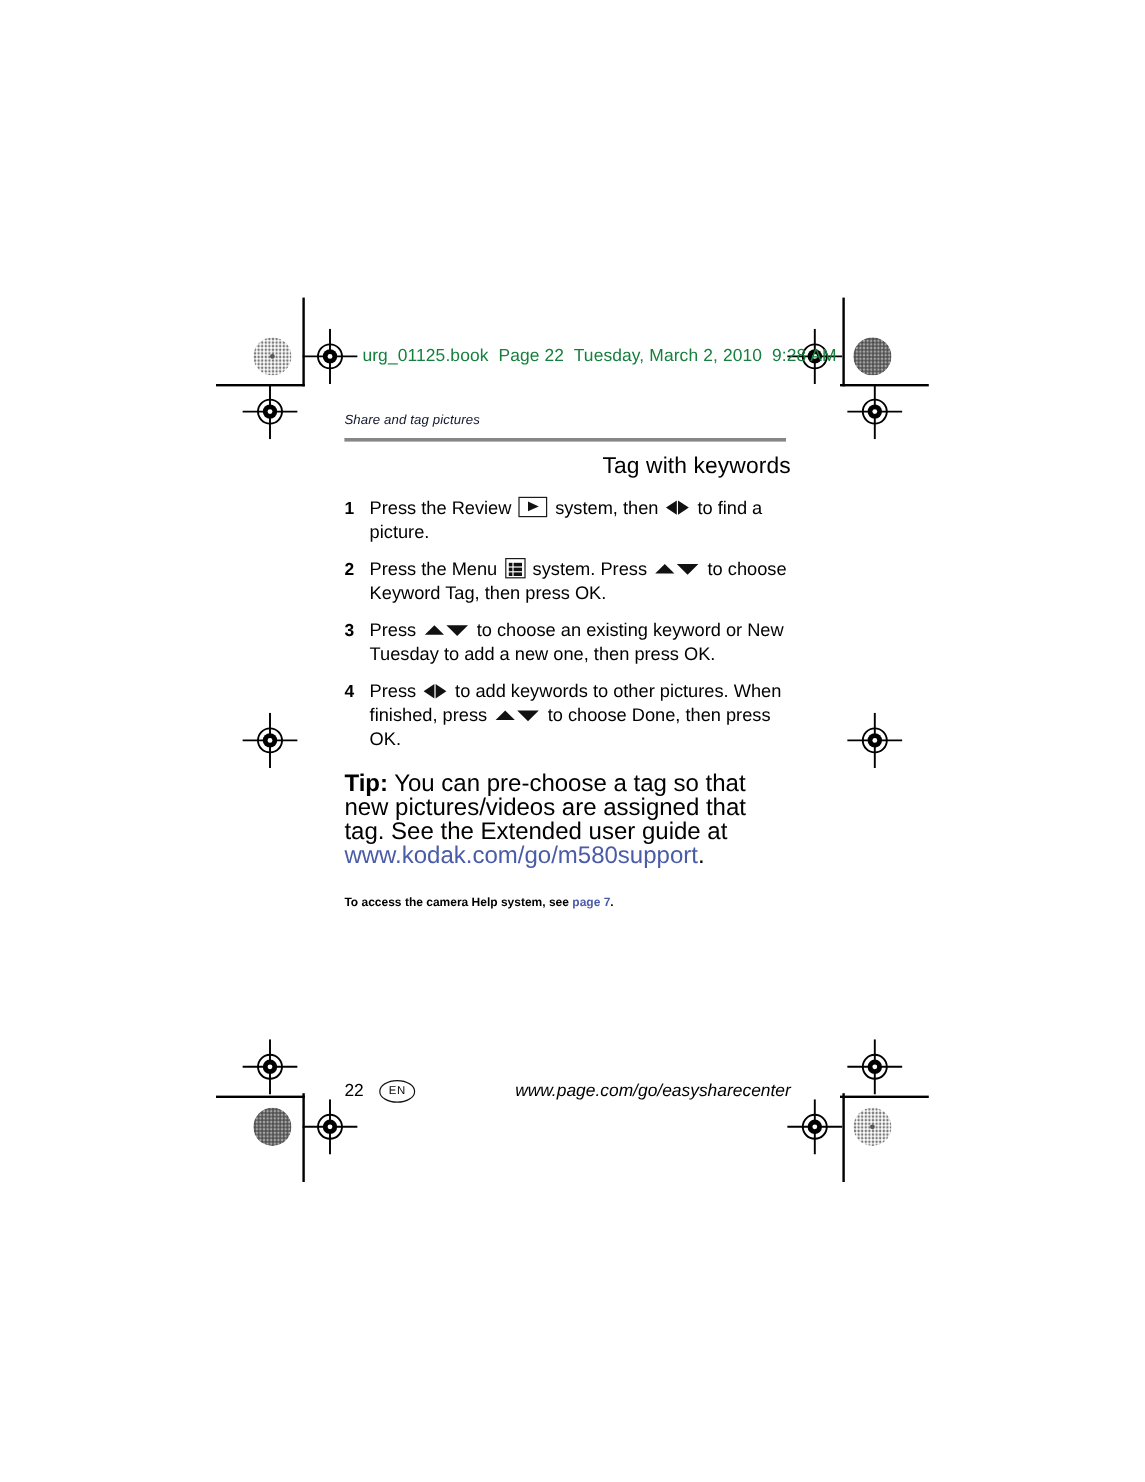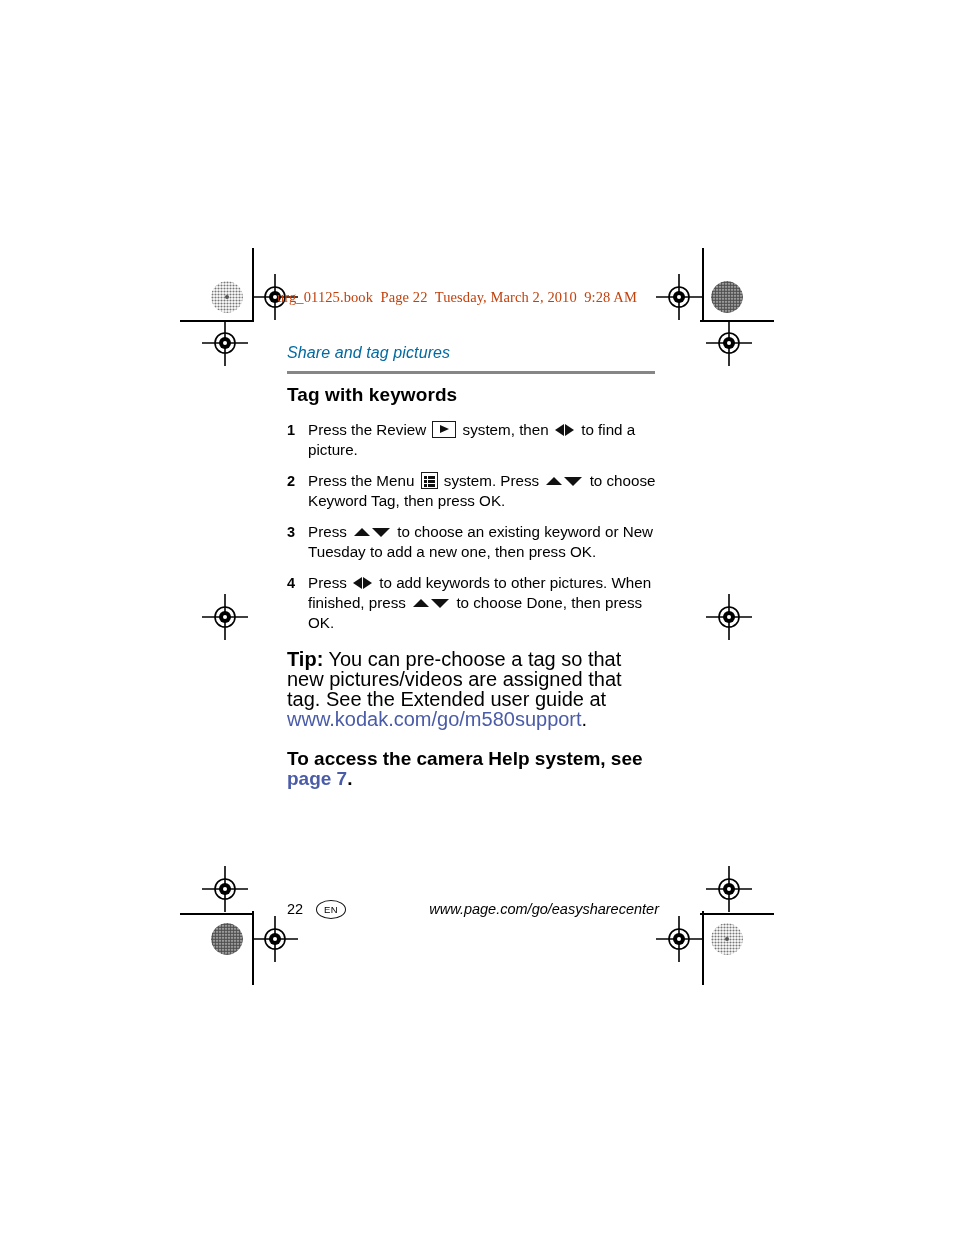--- a/index.html
+++ b/index.html
@@ -38,55 +38,56 @@
     width: 32px;
     height: 32px;
     border-radius: 50%;
     overflow: hidden;
   }
   .dot svg { display: block; }
 
   
   .filebar {
     position: absolute;
-    left: 277px;
+    left: 302px;
     top: 289px;
-    font-family: Liberation Serif, serif;
+    font-family: Liberation Sans, sans-serif;
     font-size: 14.5px;
-    color: #c2410c;
+    color: #15803d;
     white-space: pre;
     letter-spacing: 0.1px;
   }
 
   
   .content {
     position: absolute;
     left: 287px;
     top: 344px;
     width: 372px;
   }
   .running-head {
     font-style: italic;
-    font-size: 16px;
-    color: #0369a1;
+    font-size: 11px;
+    color: #0f172a;
     margin: 0 0 9px 0;
     letter-spacing: 0.1px;
   }
   .rule {
     height: 3px;
     background: #868686;
     width: 368px;
     margin: 0 0 10px 0;
   }
   h1.section-title {
     font-size: 19px;
-    font-weight: bold;
+    font-weight: normal;
     margin: 0 0 14px 0;
     letter-spacing: 0.1px;
     color: #000;
+    text-align: right;
   }
 
   ol.steps {
     list-style: none;
     margin: 0;
     padding: 0;
   }
   ol.steps > li {
     position: relative;
     padding-left: 21px;
@@ -109,21 +110,21 @@
     margin-top: 7px;
   }
 
   .tip {
     font-size: 20px;
     line-height: 20px;
     margin-top: 16px;
   }
   .tip .lead { font-weight: bold; }
   .help-line {
-    font-size: 19px;
+    font-size: 10px;
     line-height: 20px;
     font-weight: bold;
     margin-top: 10px;
   }
   a.link, .link {
     color: #4a5ba8;
     text-decoration: none;
   }
 
   

